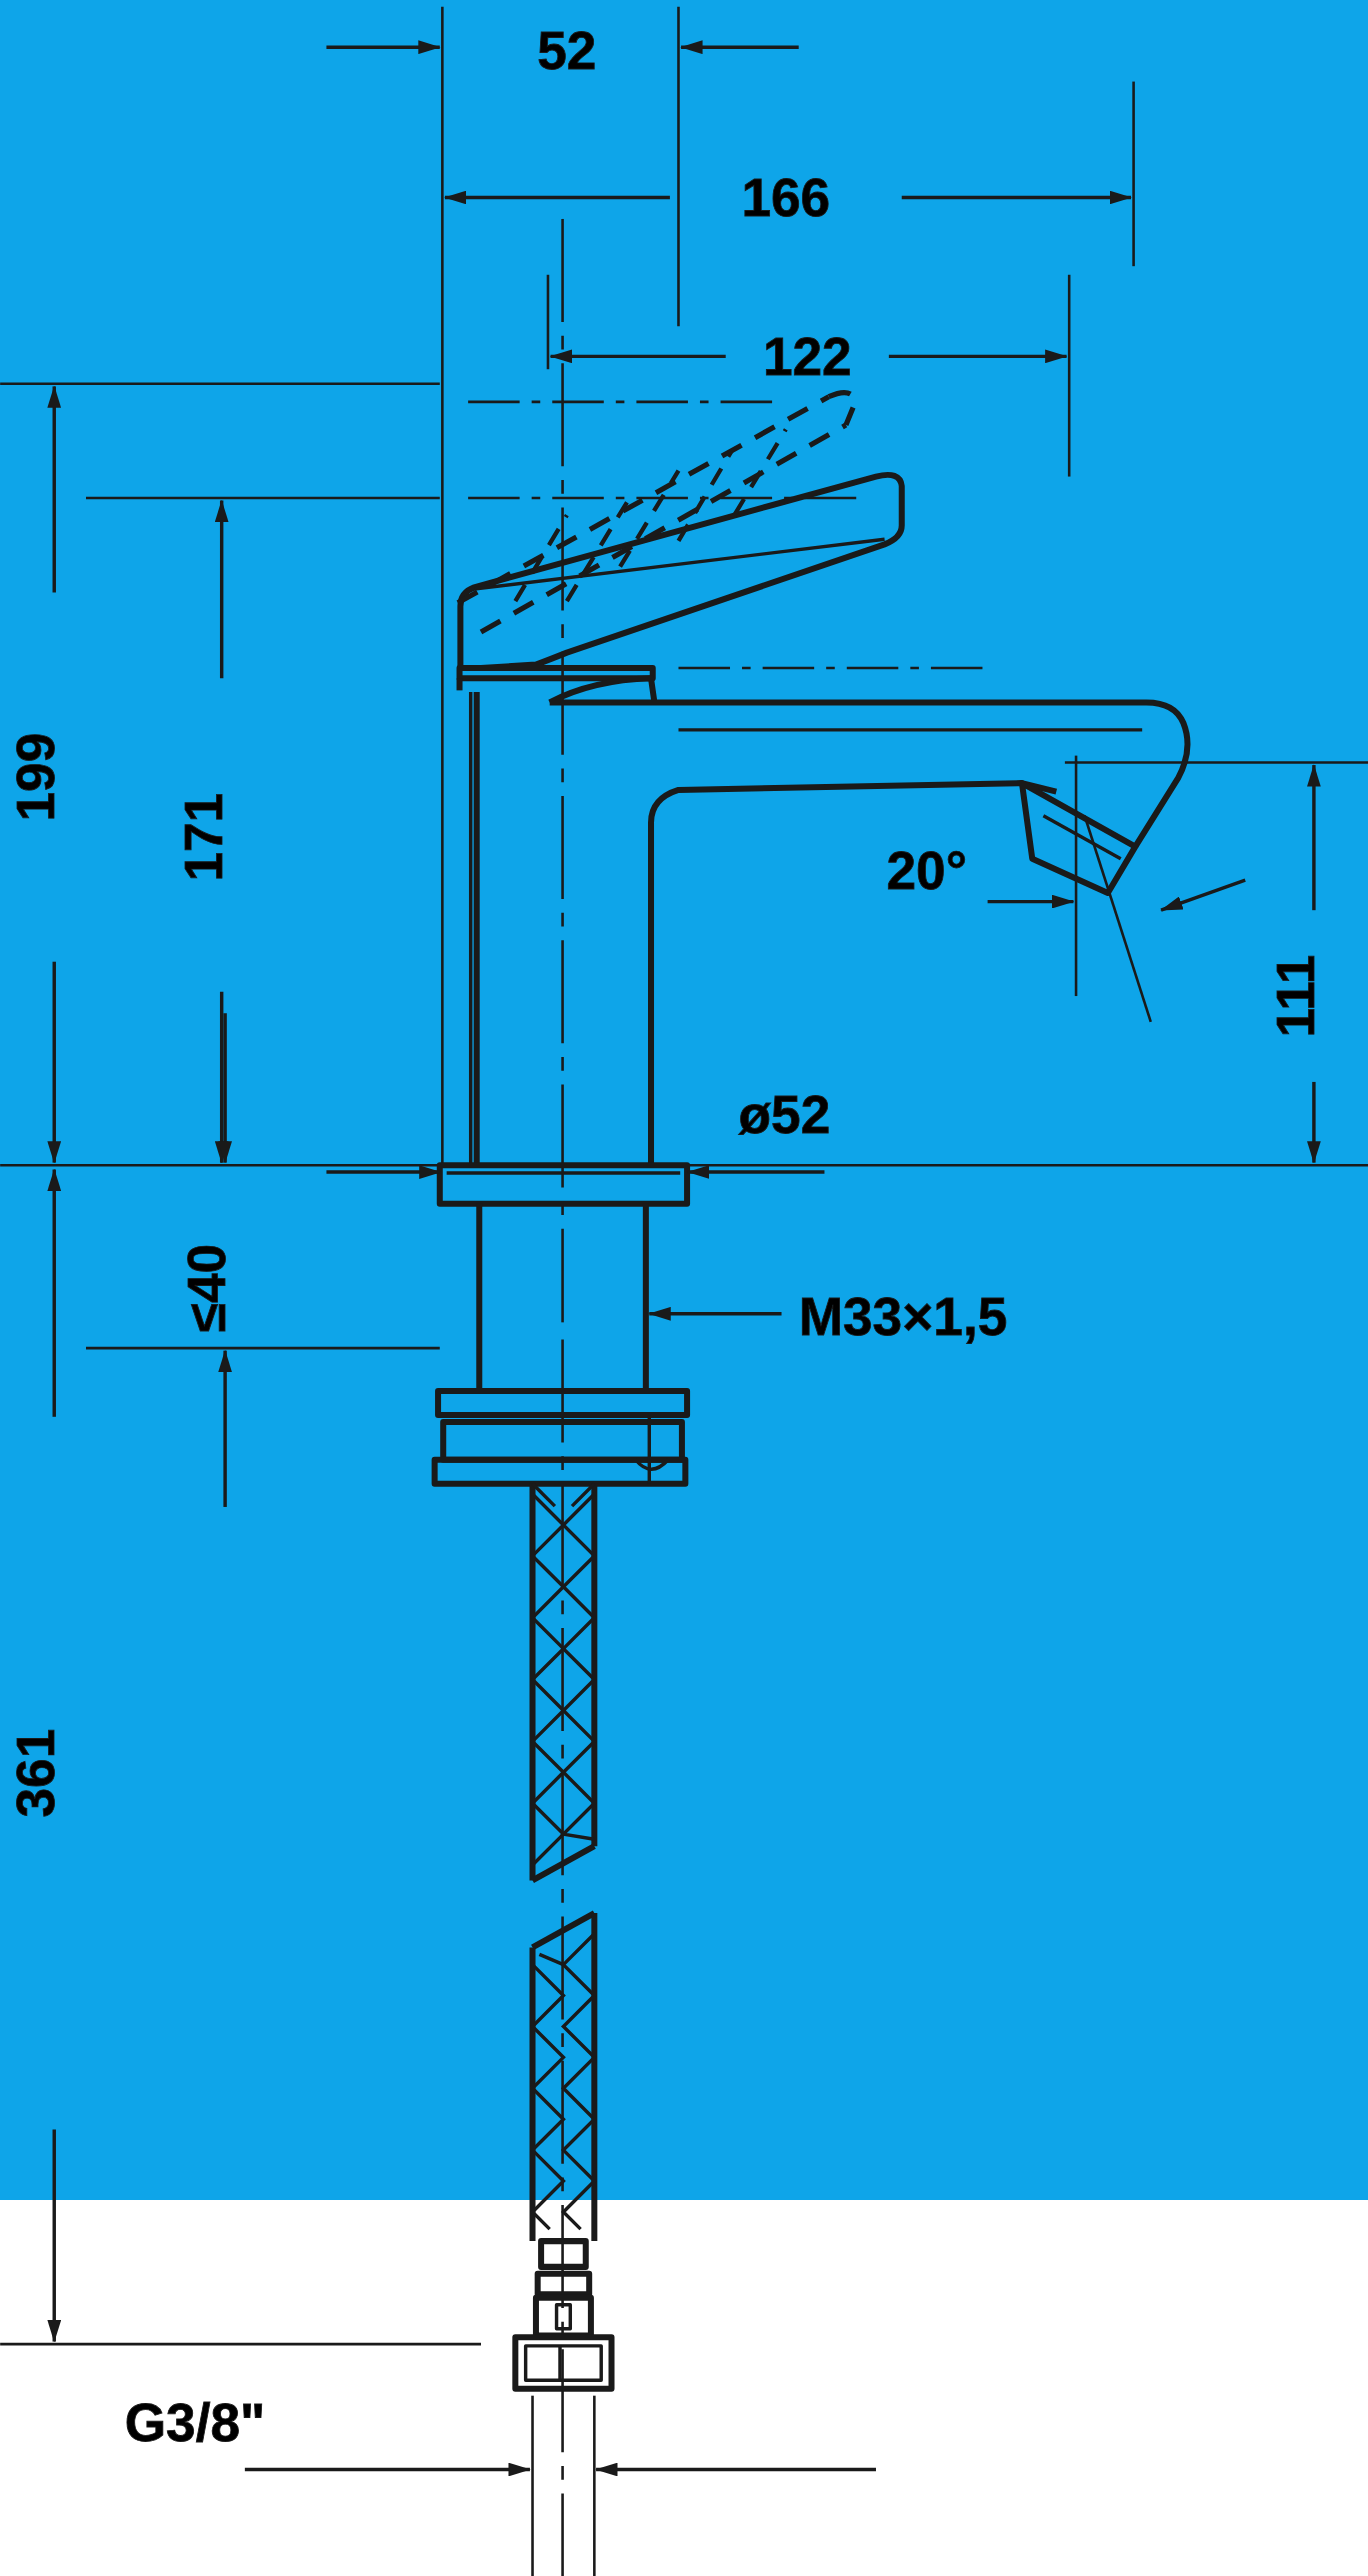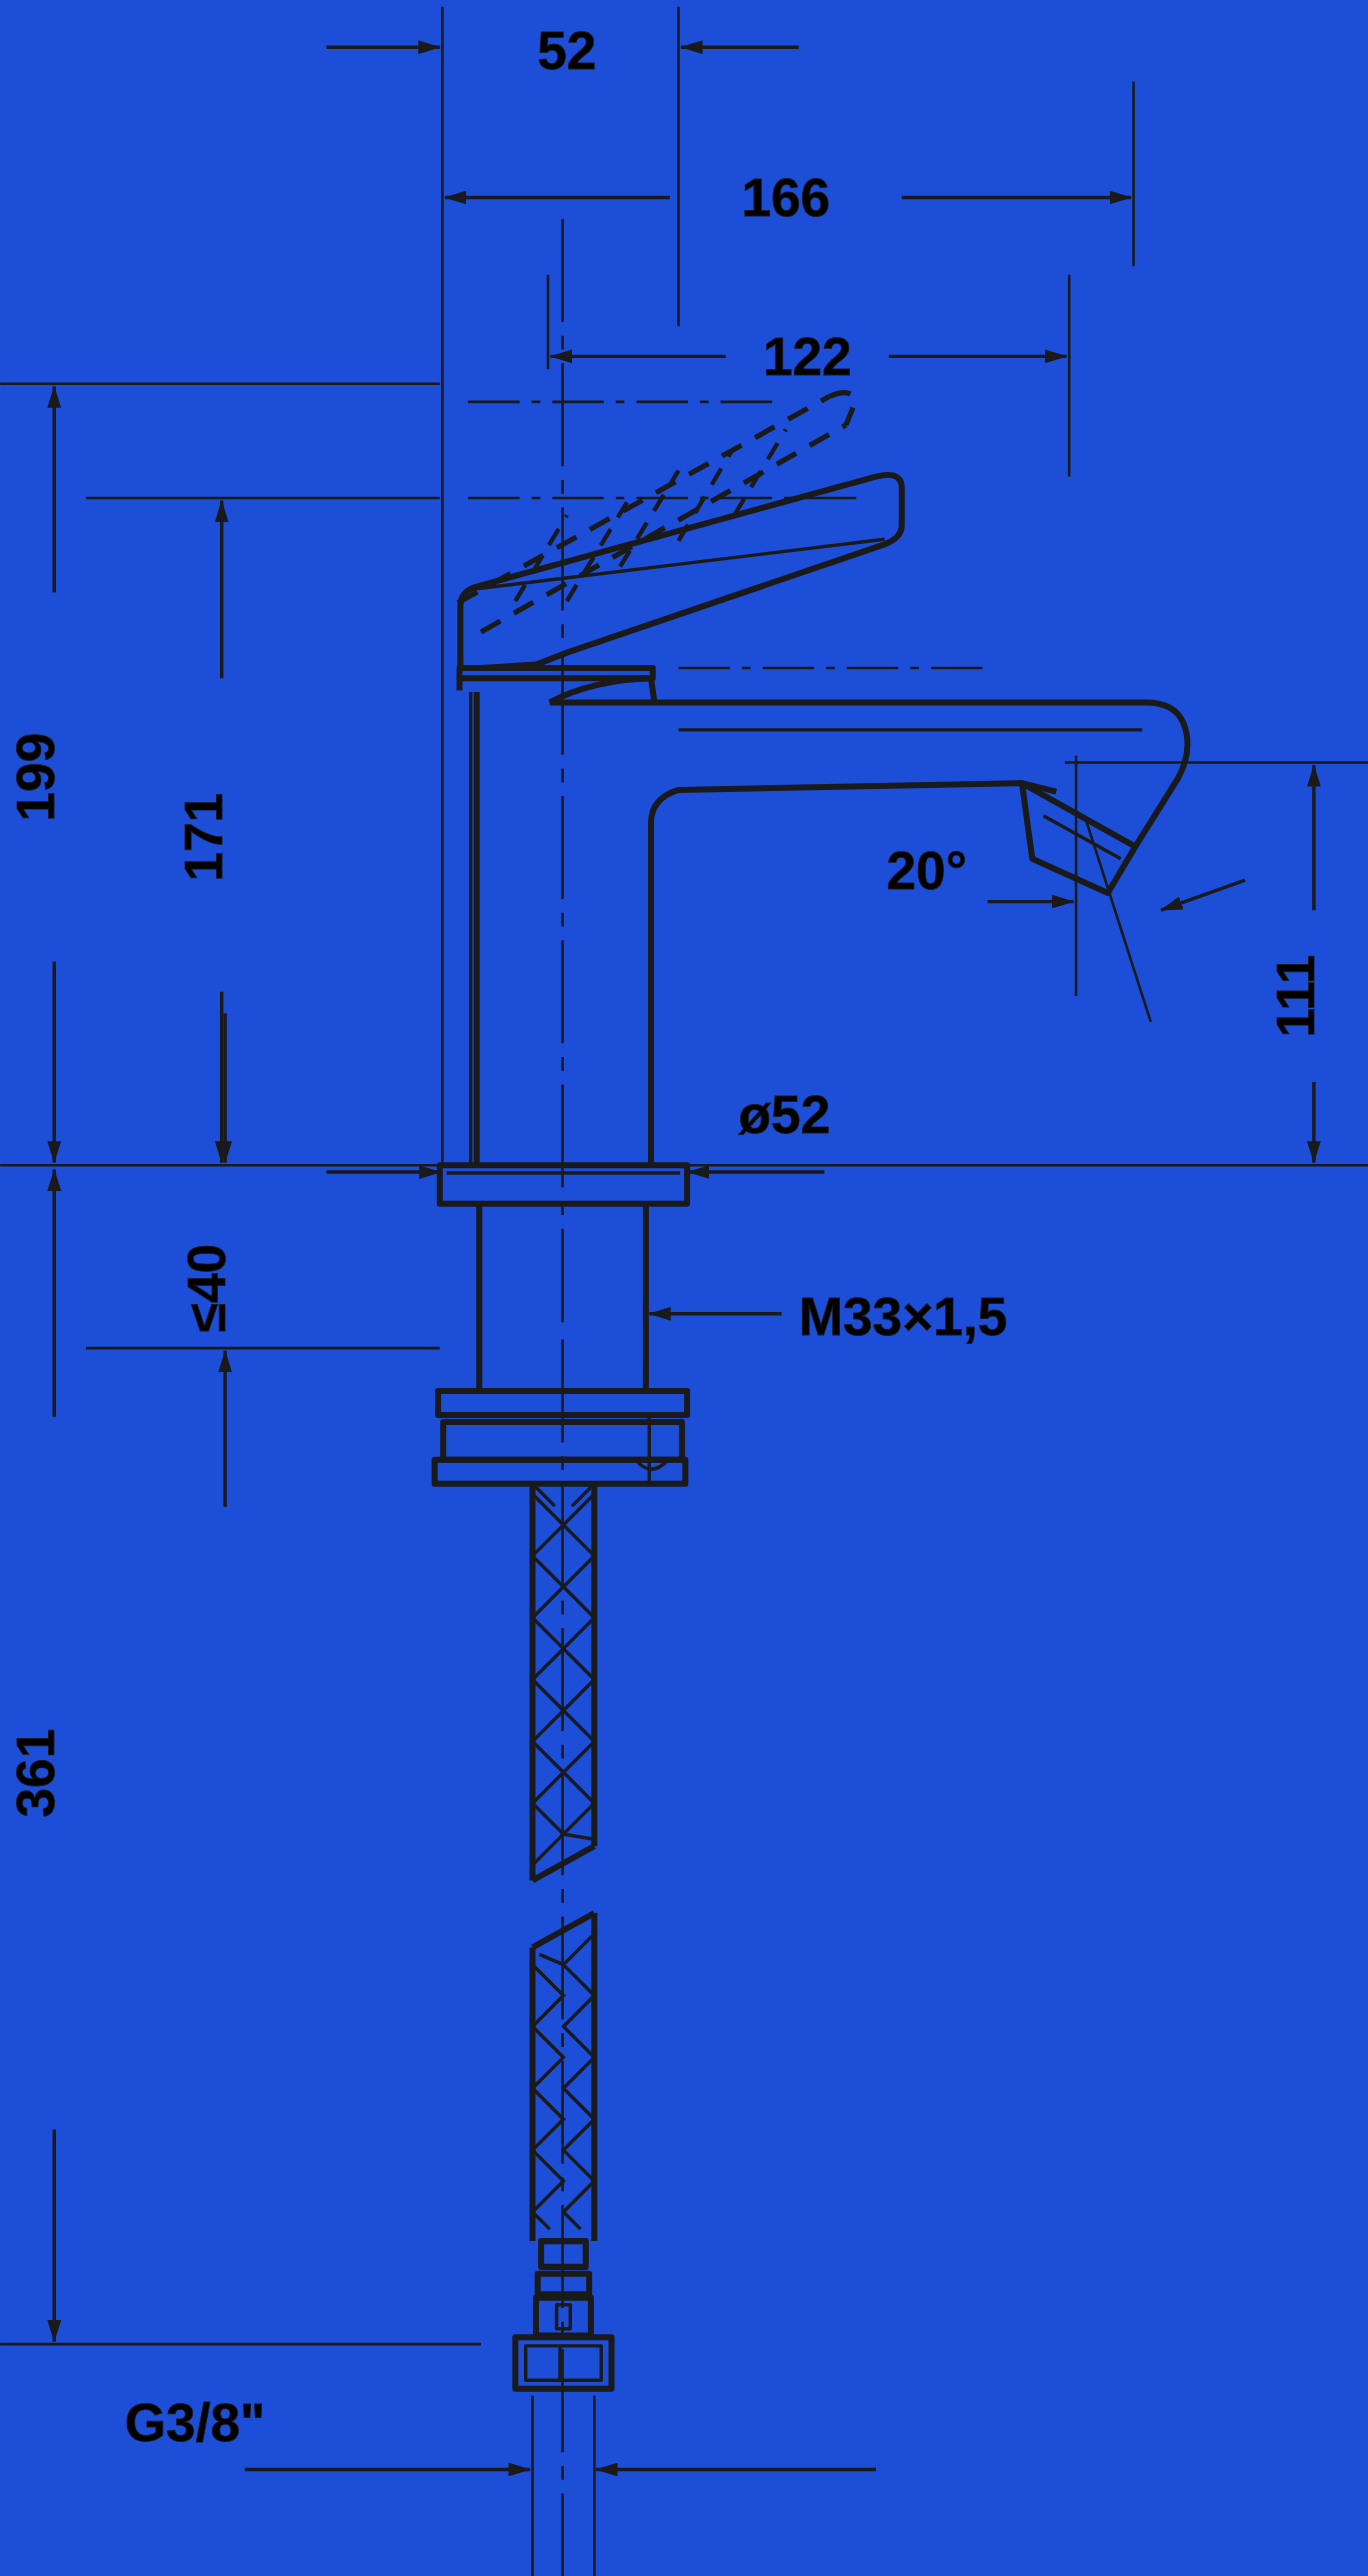--- a/index.html
+++ b/index.html
@@ -1,18 +1,18 @@
 <!DOCTYPE html>
 <html style="font-size:13.7px"><head>
 <meta charset="utf-8">
 <style>
   html,body{margin:0;padding:0;background:#ffffff;}
   body{width:1369px;height:2576px;overflow:hidden;
        font-family:"Liberation Sans", sans-serif;}
-  #stage{position:relative;width:1369px;height:2576px;background:#1d4ed8;}
+  #stage{position:relative;width:1369px;height:2200px;background:#0ea5e9;}
   #stage svg{display:block;}
   .dimtext{font-family:"Liberation Sans", sans-serif;font-weight:bold;fill:#000;}
 </style>
 </head>
 <body>
 
 <div id="stage">
 <svg width="1369" height="2576" viewBox="0 0 1594 3000" xmlns="http://www.w3.org/2000/svg">
 
   <defs>

